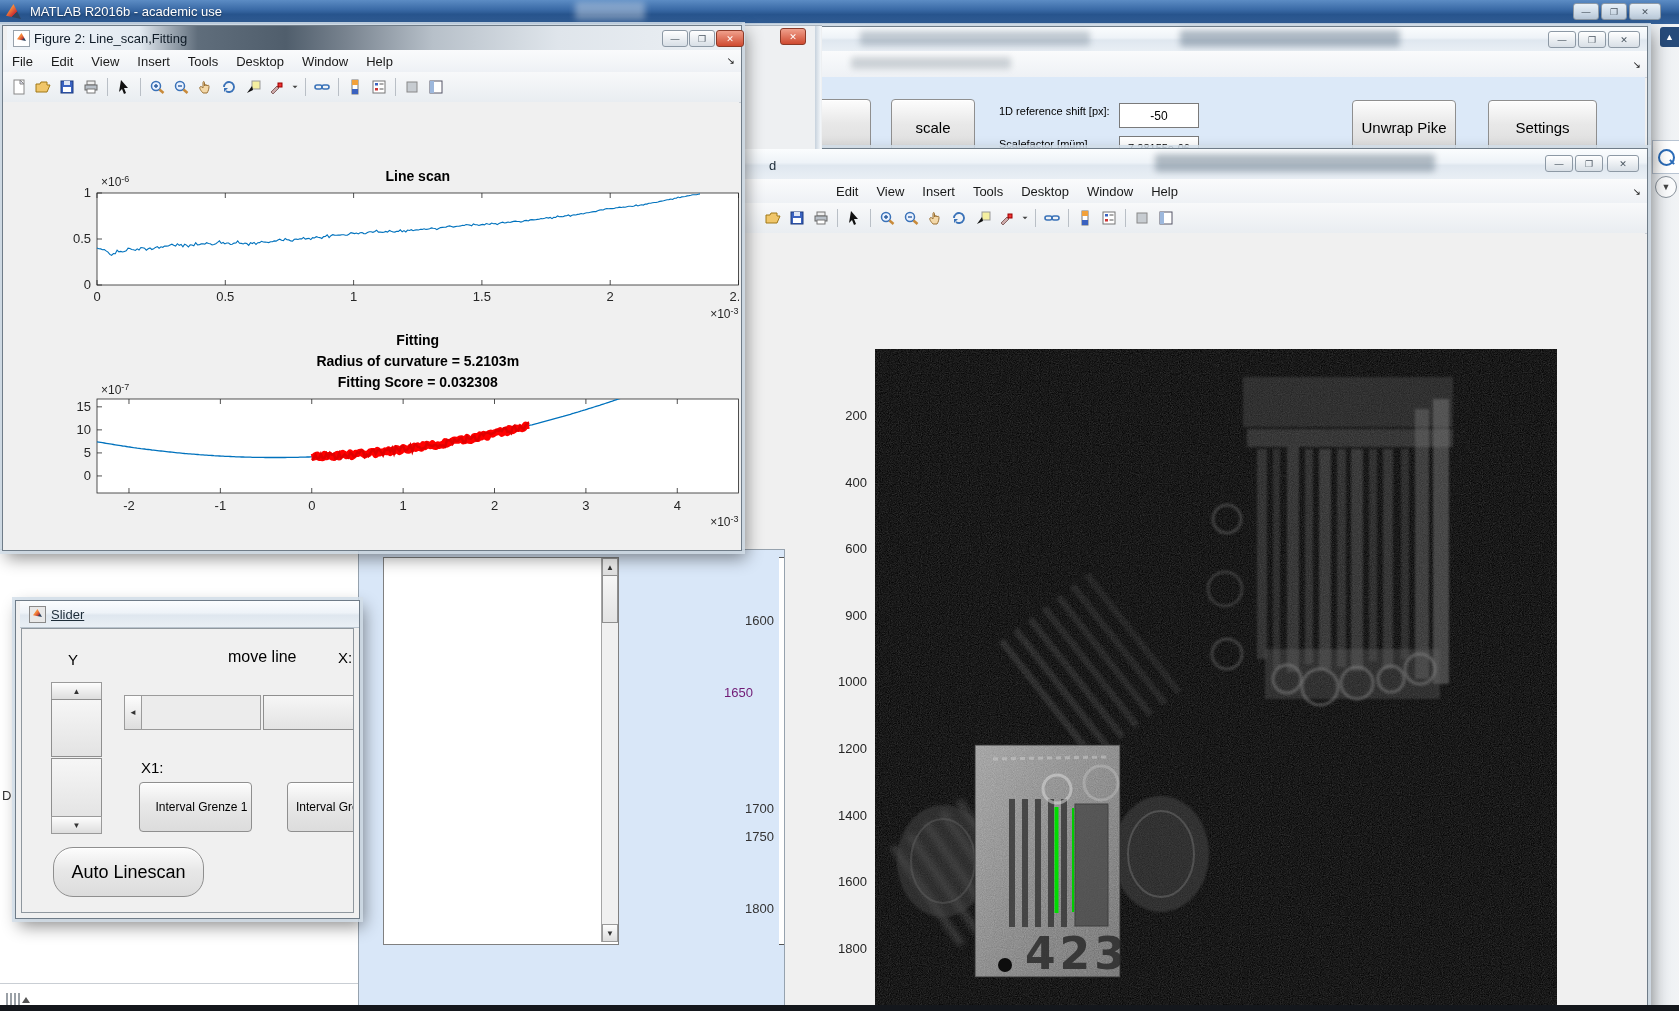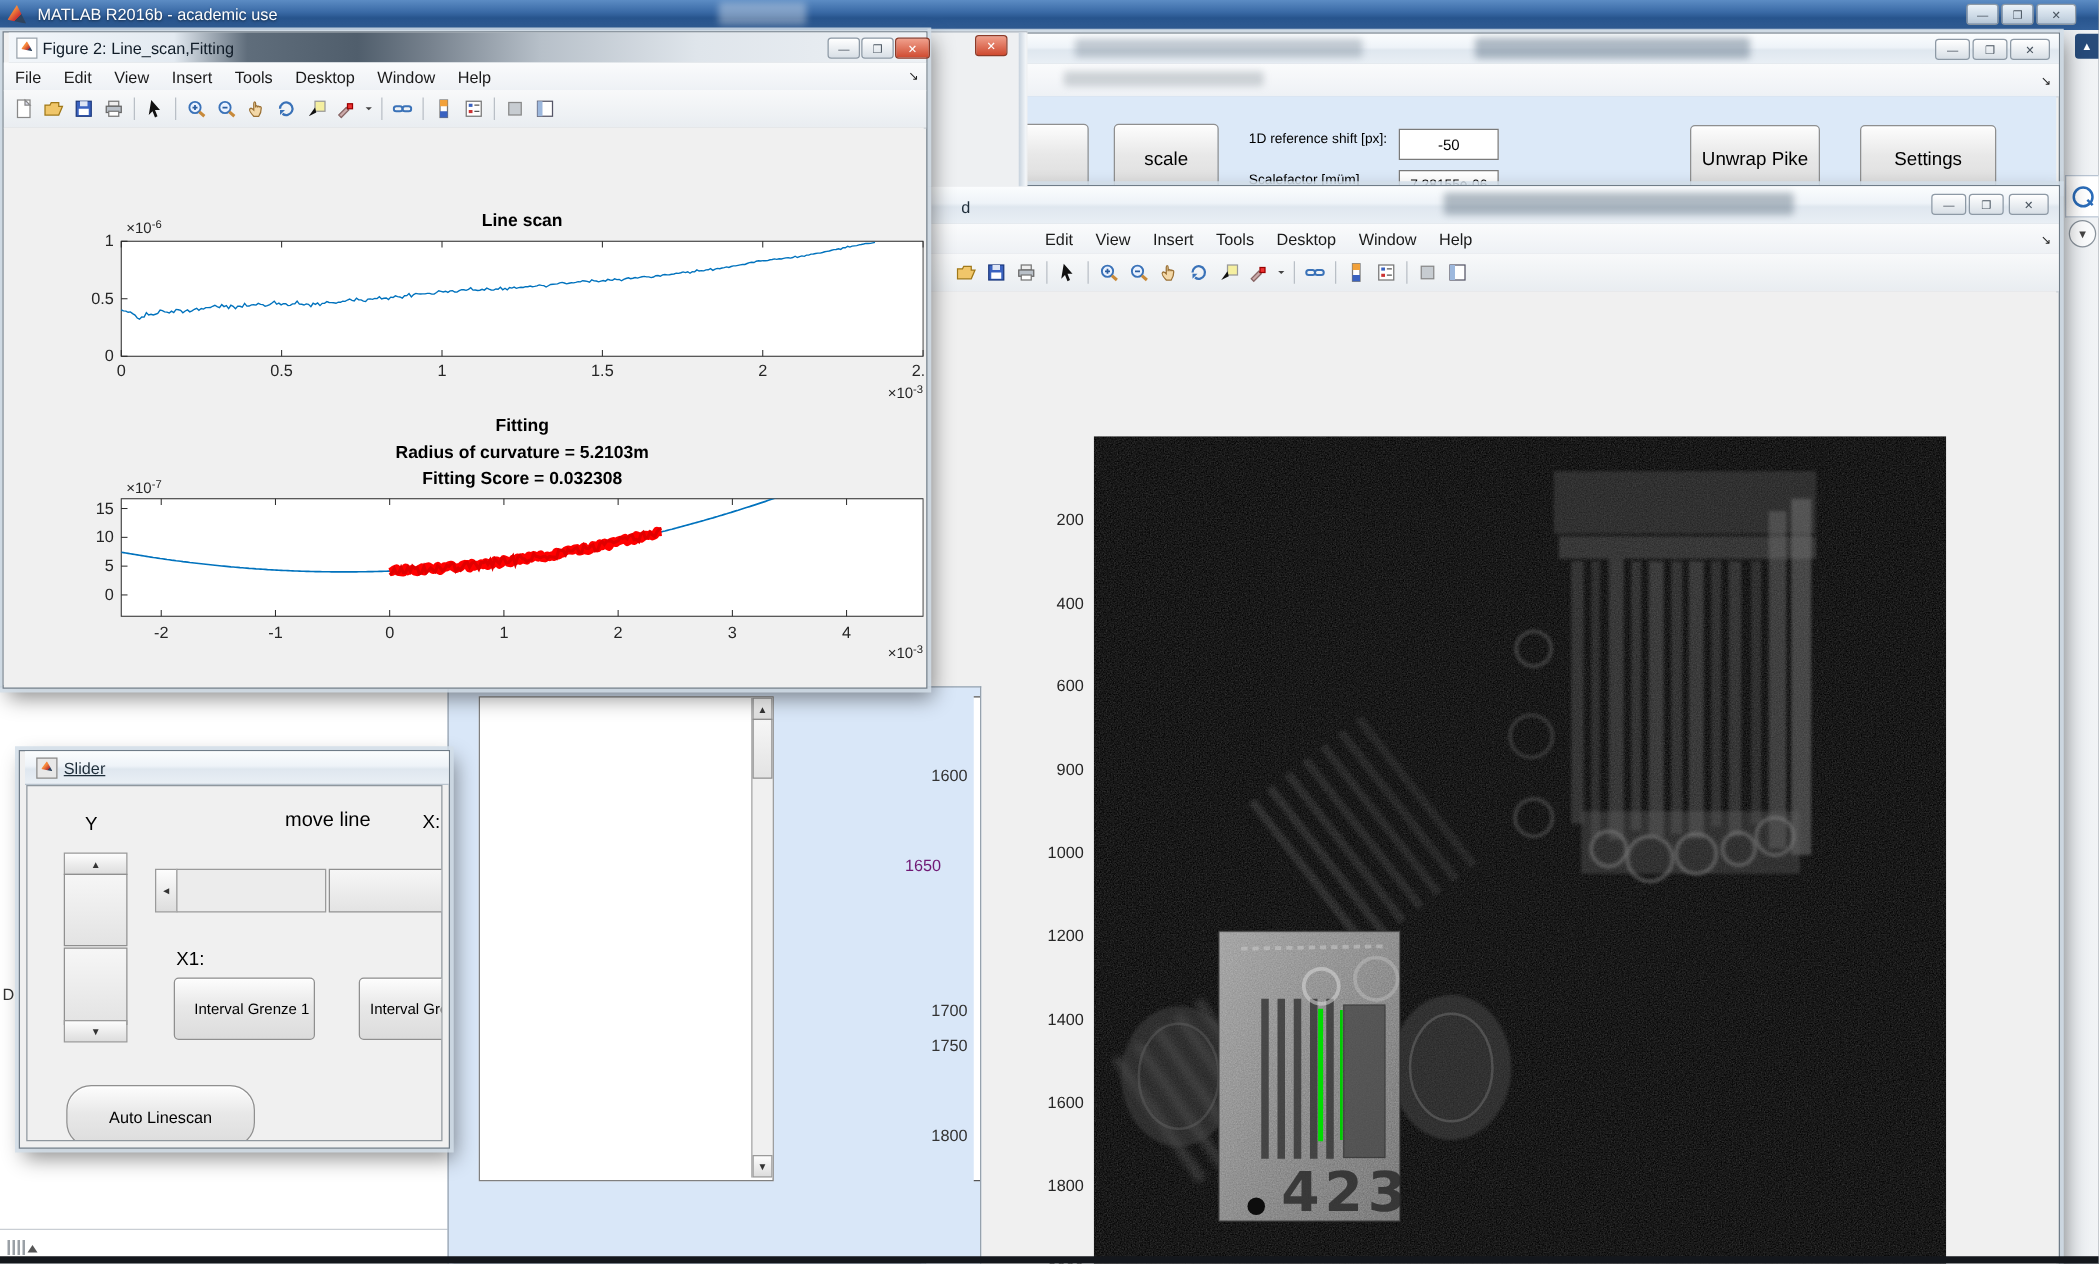--- a/index.html
+++ b/index.html
@@ -394,21 +394,21 @@
         <div class="slider-block" style="left:139px;top:0;width:92px;height:33px;"></div>
       </div>
       <span class="uilabel" style="left:119px;top:130px;font-size:15px;">X1:</span>
       <span class="uilabel" style="left:267px;top:130px;font-size:15px;margin-top:43px;">X2:</span>
       <div class="uibtn" style="left:117px;top:153px;width:99px;height:48px;font-size:12px;padding-left:12px;">
         <span>Interval Grenze 1</span>
       </div>
       <div class="uibtn" style="left:265px;top:153px;width:80px;height:48px;font-size:12px;justify-content:flex-start;padding-left:8px;">
         <span>Interval Gren</span>
       </div>
-      <div class="uibtn" style="left:31px;top:239px;width:149px;height:48px;font-size:13px;border-radius:20px;">
+      <div class="uibtn" style="left:31px;top:218px;width:149px;height:48px;font-size:18px;border-radius:20px;">
         <span>Auto Linescan</span>
       </div>
     </div>
   </div>
 
   <div class="win" style="left:2px;top:25px;width:738px;height:524px;">
     <div class="titlebar" style="background:linear-gradient(90deg,#f2f6fa 0%,#e3eaf1 18%,#5f6d7b 26%,#505e6c 38%,#77828e 46%,#b7c0c9 58%,#dfe5eb 75%,#edf1f5 100%);">
       <div class="abs" style="left:6px;top:4px;width:15px;height:15px;background:#fff;border:1px solid #98a2ac;">
         <i style="display:block;width:9px;height:8px;margin:2px auto 0;
                   background:linear-gradient(135deg,#f6883a 40%,#b33 70%,#30455f 71%);

